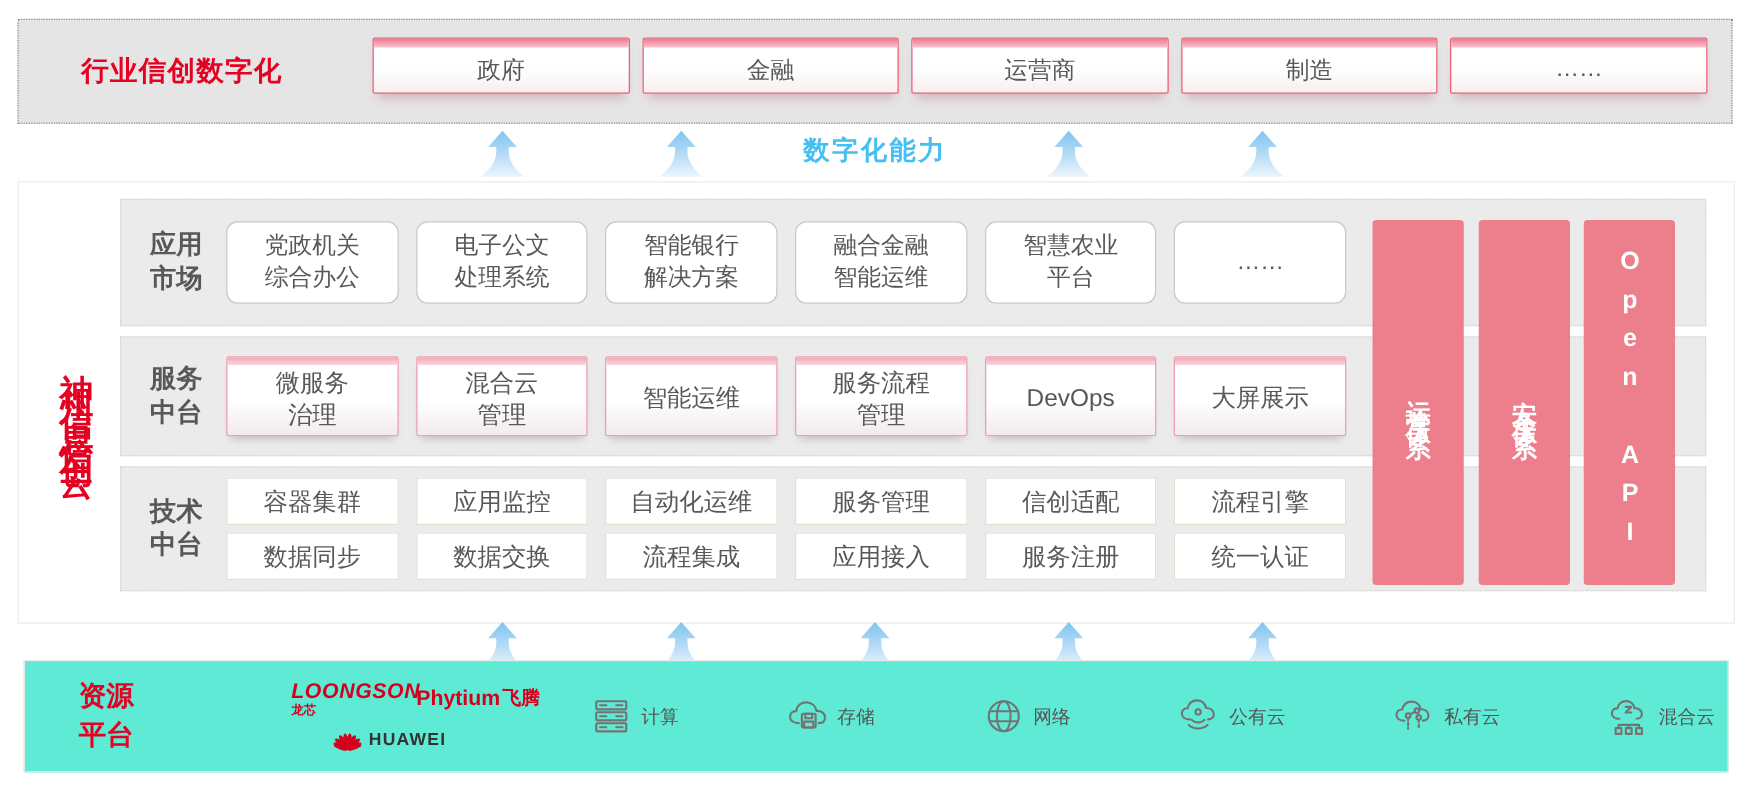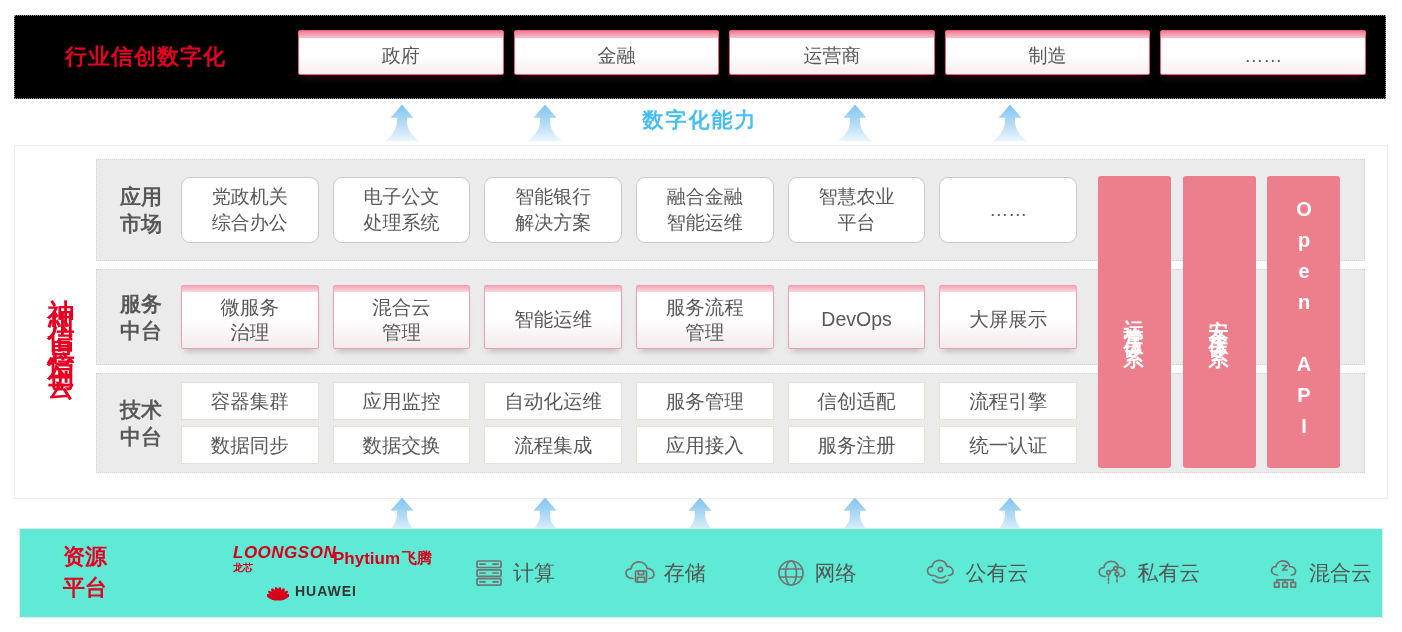--- a/index.html
+++ b/index.html
@@ -4,21 +4,21 @@
 <style>
   html,body{margin:0;padding:0;}
   body{
     width:1402px;height:632px;position:relative;background:#fff;
     font-family:"Liberation Sans","DejaVu Sans",sans-serif;
     color:#595757;overflow:hidden;
   }
   .pre{white-space:pre-line;}
 
   
-  #top-panel{position:absolute;left:14px;top:15px;width:1370px;height:82px;border:1px dotted #8c8c8c;background:#000000;}
+  #top-panel{position:absolute;left:14px;top:15px;width:1370px;height:82px;border:1px dotted #8c8c8c;background:#e5e5e5;}
   #top-label{position:absolute;left:50px;top:0;height:100%;display:flex;align-items:center;
     font-size:22px;font-weight:bold;color:#e60021;letter-spacing:1px;}
   #top-boxes{position:absolute;left:283px;top:14px;width:1068px;height:45px;display:flex;gap:10px;}
   .industry-box{flex:1;position:relative;border:1px solid #ee6078;border-radius:2px;
     background:linear-gradient(180deg,#ffffff 55%,#f8eef0);
     box-shadow:0 7px 8px -4px rgba(160,50,70,.28);
     display:flex;align-items:center;justify-content:center;
     font-size:19px;color:#595757;padding-top:7px;}
   .industry-box::before{content:"";position:absolute;top:0;left:0;right:0;height:7px;
     background:linear-gradient(180deg,#ee7b94,#f9c3ce);}
@@ -83,21 +83,21 @@
   #vendor-loongson .v-name{font-size:17px;font-weight:bold;font-style:italic;letter-spacing:.5px;}
   #vendor-loongson .v-sub{font-size:10px;font-weight:bold;margin-top:-2px;}
   #vendor-phytium{left:128px;top:20px;display:flex;align-items:flex-start;gap:2px;}
   #vendor-phytium .v-name{font-size:17px;font-weight:bold;}
   #vendor-phytium .v-sub{font-size:15px;font-weight:bold;}
   #vendor-huawei{left:62px;top:52px;display:flex;align-items:center;gap:6px;text-align:center;}
   #vendor-huawei .v-name{font-size:14px;font-weight:bold;color:#333;letter-spacing:1px;}
 
   #res-items{position:absolute;left:440px;top:0;width:900px;height:100%;
     display:flex;align-items:center;justify-content:space-between;padding:0 12px;}
-  .res-item{display:flex;align-items:center;gap:7px;font-size:21px;color:#555;}
+  .res-item{display:flex;align-items:center;gap:7px;font-size:15px;color:#555;}
   .res-item svg{display:block;}
 
   .icon-stroke{fill:none;stroke:#737373;stroke-width:1.7;stroke-linecap:round;stroke-linejoin:round;}
 </style>
 </head>
 <body>
 
 <svg width="0" height="0" style="position:absolute" aria-hidden="true">
   <defs>
     <linearGradient id="arrowGrad" x1="0" y1="0" x2="0" y2="1">

